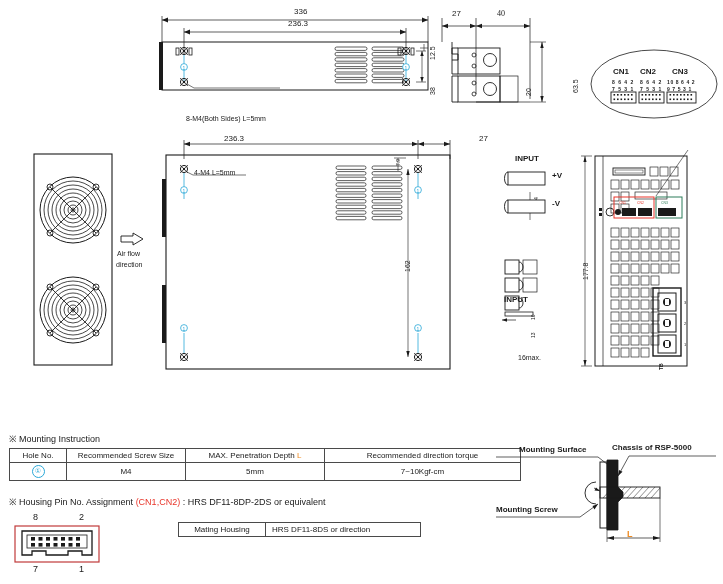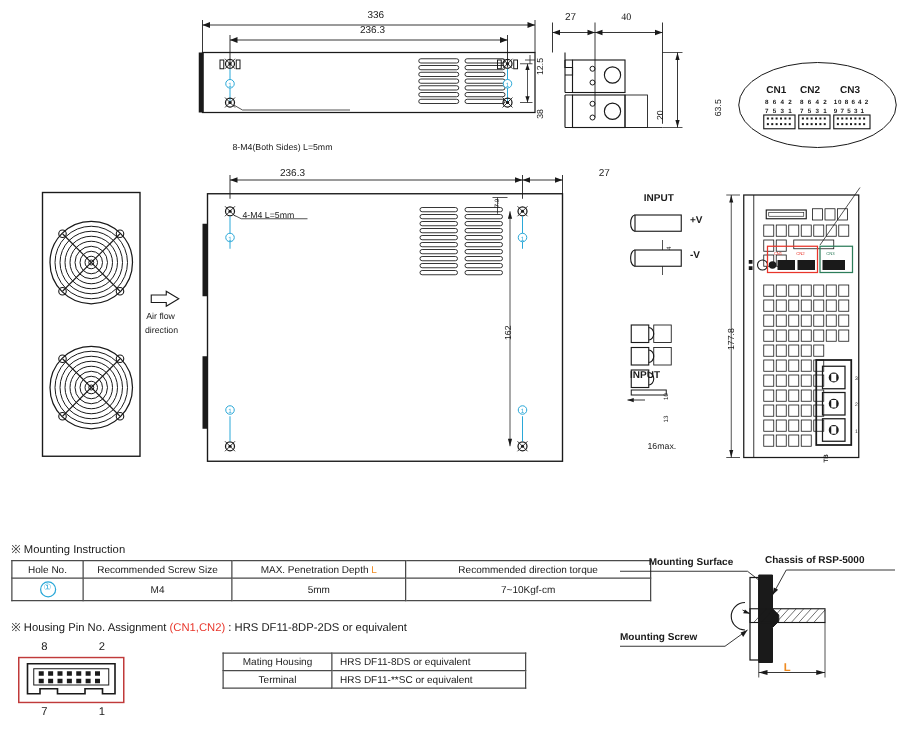--- a/index.html
+++ b/index.html
@@ -620,25 +620,21 @@
         <rect x="54.5" y="18" width="4" height="3.6"></rect>
       <rect x="62" y="18" width="4" height="3.6"></rect>
     </g>
   </svg>
 </div>
 
 <table class="ctable abs" style="left:138px;top:522px;width:243px;margin-left:40px;">
   <tbody>
       <tr>
     <td class="k" style="width:74px;">Mating Housing</td>
-    <td class="v">HRS DF11-8DS or equivalent</td>
-  </tr>
-  <tr>
-    <td class="k">Terminal</td>
-    <td class="v">HRS DF11-**SC or equivalent</td>
+    <td class="v">HRS DF11-8DS or direction</td>
   </tr>
 </tbody>
   </table>
 
 <div class="abs" style="left:470px;top:432px;width:250px;height:120px;">
   <svg width="250" height="120" viewBox="0 0 250 120">
 
     <line x1="26" y1="25" x2="128" y2="25" stroke="#1a1a1a" stroke-width="0.7"></line>
     <line x1="128" y1="25" x2="146" y2="39" stroke="#1a1a1a" stroke-width="0.7"></line>
     <path d="M146,39 L140.5,37 L142.5,33.5 Z" fill="#1a1a1a"></path>

